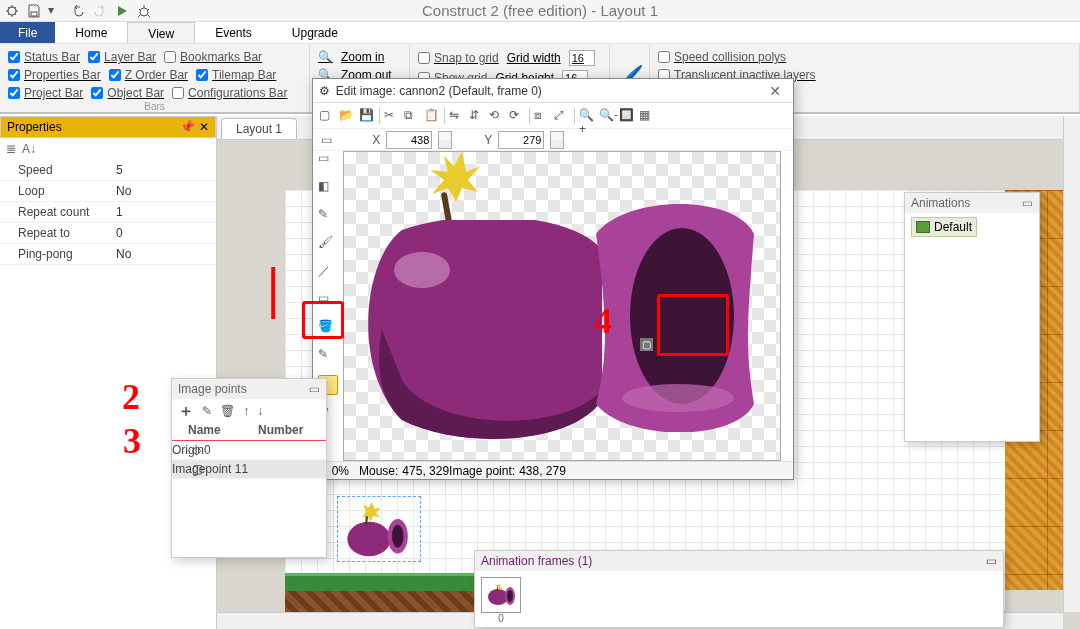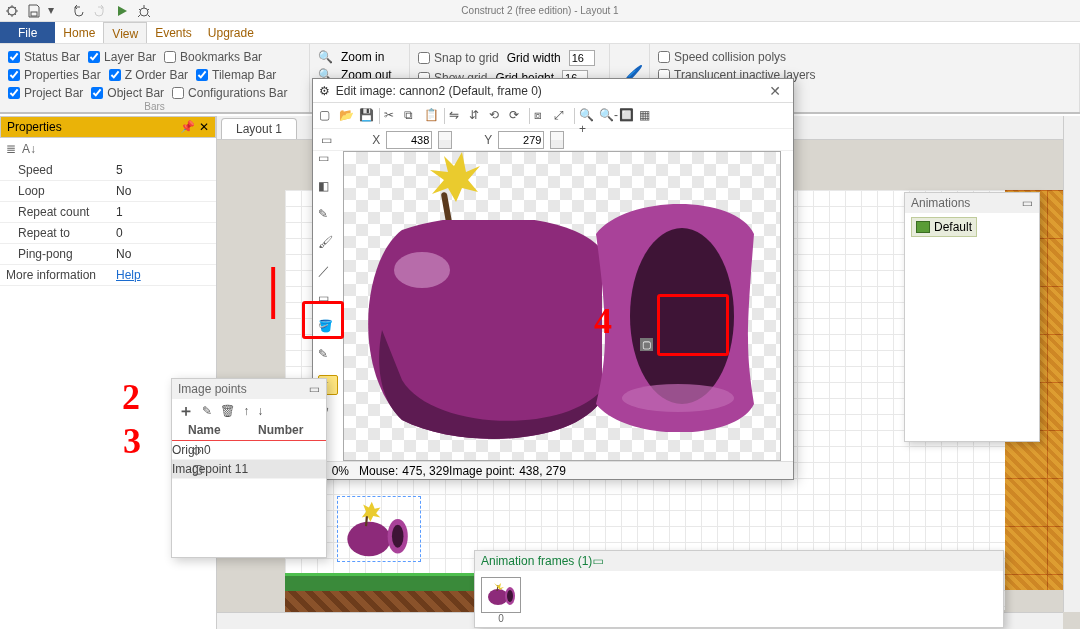--- a/index.html
+++ b/index.html
@@ -1,25 +1,25 @@
 <!DOCTYPE html>
 <html><head>
 <meta charset="utf-8">
 <style>
 *{box-sizing:border-box;margin:0;padding:0;font-family:"Segoe UI",Tahoma,sans-serif;font-size:12px;}
 body{width:1080px;height:629px;background:#fff;overflow:hidden;position:relative;}
 .qat{height:22px;background:#f5f5f5;padding:2px 4px;display:flex;gap:6px;align-items:center;border-bottom:1px solid #ddd;}
 .qat .ic{width:16px;height:16px;color:#555;display:inline-block;}
-.title-center{position:absolute;left:50%;transform:translateX(-50%);color:#777;font-size:10px;}
+.title-center{position:absolute;left:50%;transform:translateX(-50%);color:#777;font-size:15px;}
 .ribbon-tabs{height:22px;background:#fff;display:flex;border-bottom:1px solid #e0e0e0;}
-.ribbon-tabs div{padding:4px 8px;color:#a16207;}
+.ribbon-tabs div{padding:4px 20px;color:#000000;}
 .ribbon-tabs .file{background:#2b579a;color:#fff;padding:4px 18px;}
 .ribbon-tabs .active{background:#f3f3f3;border:1px solid #ccc;border-bottom:none;}
 .ribbon{height:70px;background:#f3f3f3;border-bottom:2px solid #c0c0c0;display:flex;overflow:hidden;}
-.ribgrp{border-right:1px solid #ddd;padding:4px 8px;display:flex;flex-direction:column;position:relative;}
+.ribgrp{border-right:1px solid #ddd;padding:4px 8px;display:flex;flex-direction:column;position:relative;text-decoration:underline;}
 .ribgrp .row{display:flex;gap:8px;align-items:center;margin:2px 0;}
 .ribgrp .lbl{position:absolute;bottom:0;left:0;right:0;text-align:center;font-size:10px;color:#999;}
 .chk{display:inline-flex;align-items:center;gap:4px;color:#555;}
 .chk input{width:12px;height:12px;}
 .gridinput{width:26px;height:16px;border:1px solid #aaa;font-size:11px;padding:0 2px;}
 
 .props{position:absolute;left:0;top:116px;width:217px;bottom:0;background:#fff;border-right:1px solid #ccc;}
 .props-head{background:#eab308;border:1px solid #ccc;padding:3px 6px;display:flex;justify-content:space-between;align-items:center;}
 .props-tools{padding:4px 6px;display:flex;gap:6px;color:#666;}
 .props-sec{background:#eee;padding:3px 6px;font-weight:bold;color:#444;border:1px solid #ddd;}
@@ -84,21 +84,21 @@
 .imgpts{position:absolute;left:171px;top:378px;width:156px;height:180px;background:#fff;border:1px solid #ccc;box-shadow:3px 3px 10px rgba(0,0,0,.2);z-index:30;}
 .imgpts-title{height:20px;background:#f0f0f0;display:flex;justify-content:space-between;align-items:center;padding:0 6px;color:#666;}
 .imgpts-tools{height:24px;display:flex;align-items:center;gap:8px;padding:2px 6px;color:#555;}
 .imgpts-head{height:18px;display:flex;font-size:11px;color:#555;border-bottom:1px solid #ef4444;font-weight:bold;}
 .imgpts-head span:first-child,.imgpts-row span:first-child{width:86px;padding-left:16px;}
 .imgpts-row{display:flex;font-size:11px;color:#444;padding:2px 0;border-bottom:1px solid #f3f3f3;}
 .imgpts-row.sel{background:#e6e6e6;}
 .imgpts-row .ico{position:absolute;left:4px;}
 
 .anframes{position:absolute;left:474px;top:550px;width:530px;height:78px;background:#fff;border:1px solid #ccc;box-shadow:3px 3px 8px rgba(0,0,0,.2);}
-.anframes-title{height:20px;background:#f0f0f0;padding:3px 6px;color:#15803d;display:flex;justify-content:flex-start;}
+.anframes-title{height:20px;background:#f0f0f0;padding:3px 6px;color:#701a75;display:flex;justify-content:space-between;}
 .frameitem{display:inline-block;margin:6px;text-align:center;}
 .framebox{width:40px;height:36px;border:1px solid #999;display:flex;align-items:center;justify-content:center;background:#fff;}
 .frameidx{font-size:10px;color:#666;}
 
 .animspanel{position:absolute;left:904px;top:192px;width:136px;height:250px;background:#fff;border:1px solid #ccc;box-shadow:3px 3px 8px rgba(0,0,0,.2);}
 .animspanel-title{height:20px;background:#f0f0f0;padding:3px 6px;color:#666;display:flex;justify-content:space-between;}
 .animitem{margin:4px 6px;display:flex;align-items:center;gap:4px;background:#e8ecdc;padding:2px 4px;border:1px solid #c0cc9c;width:fit-content;}
 .animitem .gf{width:14px;height:12px;background:#5a9c36;border:1px solid #3a6c22;}
 
 svg{display:block;}
@@ -266,24 +266,20 @@
       <span>Repeat count</span>
       <span>1</span>
     </div>
   <div class="props-row">
       <span>Repeat to</span>
       <span>0</span>
     </div>
   <div class="props-row">
       <span>Ping-pong</span>
       <span>No</span>
-    </div>
-  <div class="props-row">
-      <span style="padding-left:6px;">More information</span>
-      <span><a href="#">Help</a></span>
     </div>
 </div>
 
 <div class="layout-area">
   <div class="tabbar">
     <div class="tab">Layout 1</div>
   </div>
   <div class="canvas">
     <div class="wood"></div>
     <div class="whitegrid"></div>

